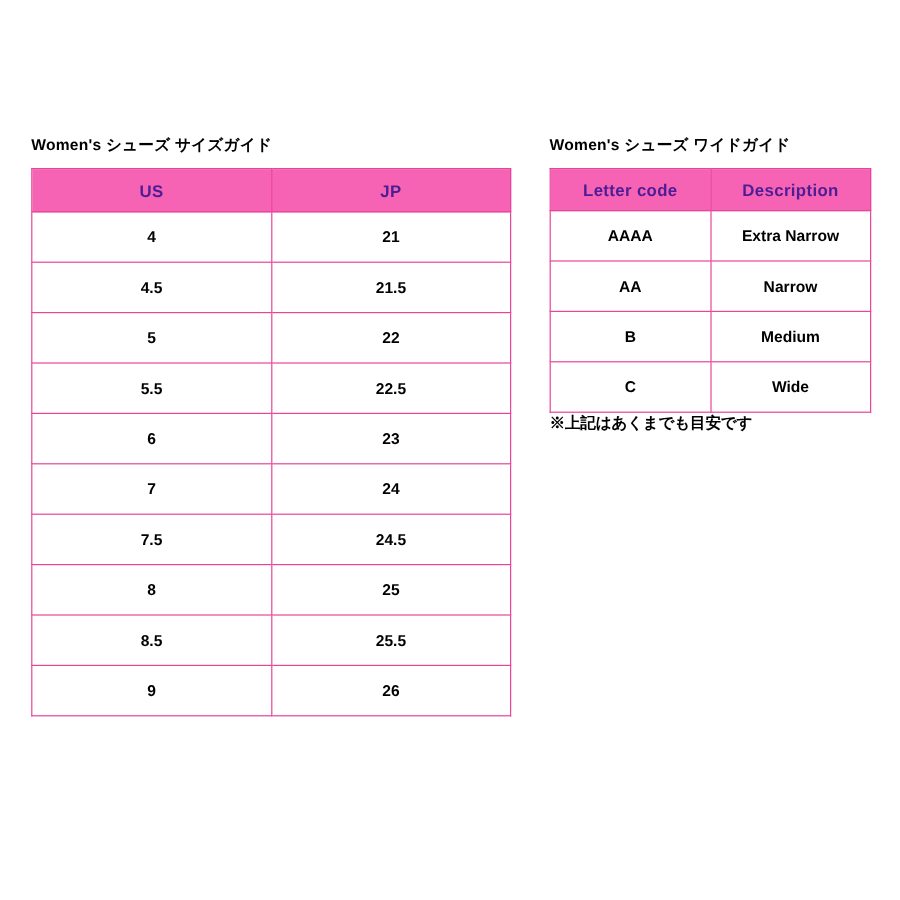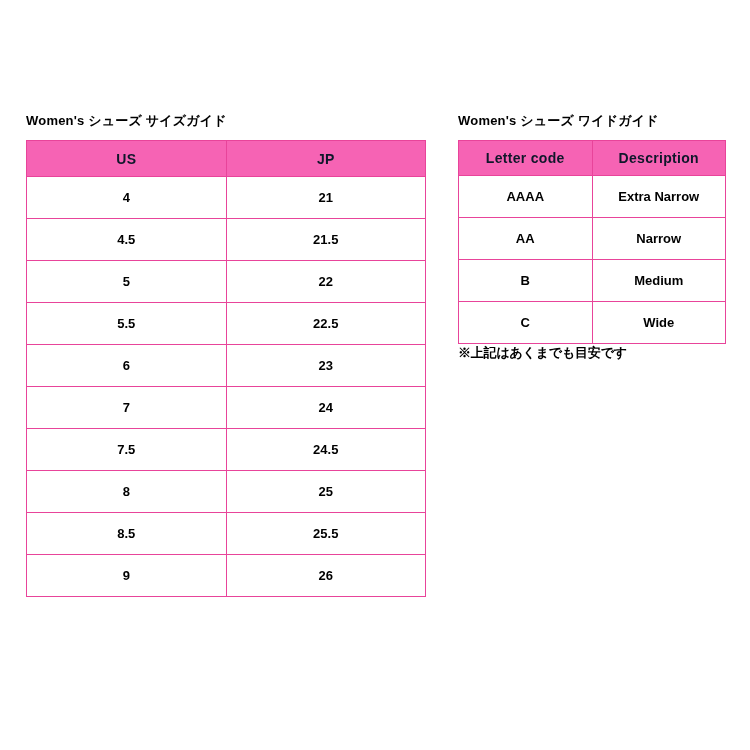--- a/index.html
+++ b/index.html
@@ -47,21 +47,21 @@
   table.grid th,
   table.grid td {
     border: 1px solid #e8449a;
     text-align: center;
     font-size: 13px;
     font-weight: bold;
     color: #000000;
   }
   table.grid thead th {
     background: #f663b4;
-    color: #0f172a;
+    color: #4c1d95;
     font-size: 14px;
     height: 33px;
     letter-spacing: 0.3px;
     margin-left: 40px;
   }
   #size-table tbody td {
     height: 39px;
   }
   #width-table thead th {
     height: 32px;

